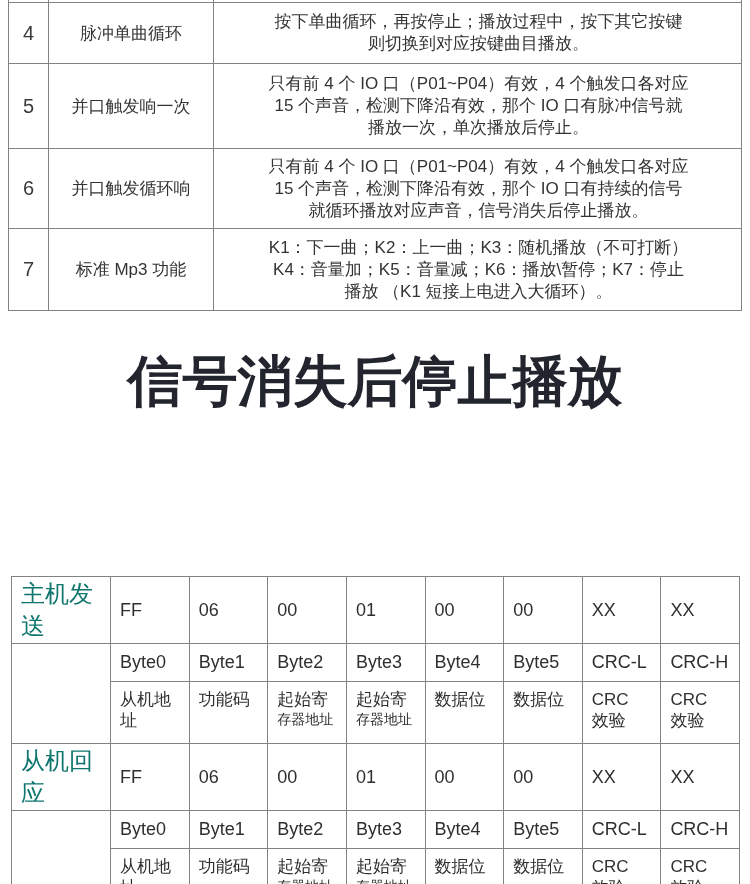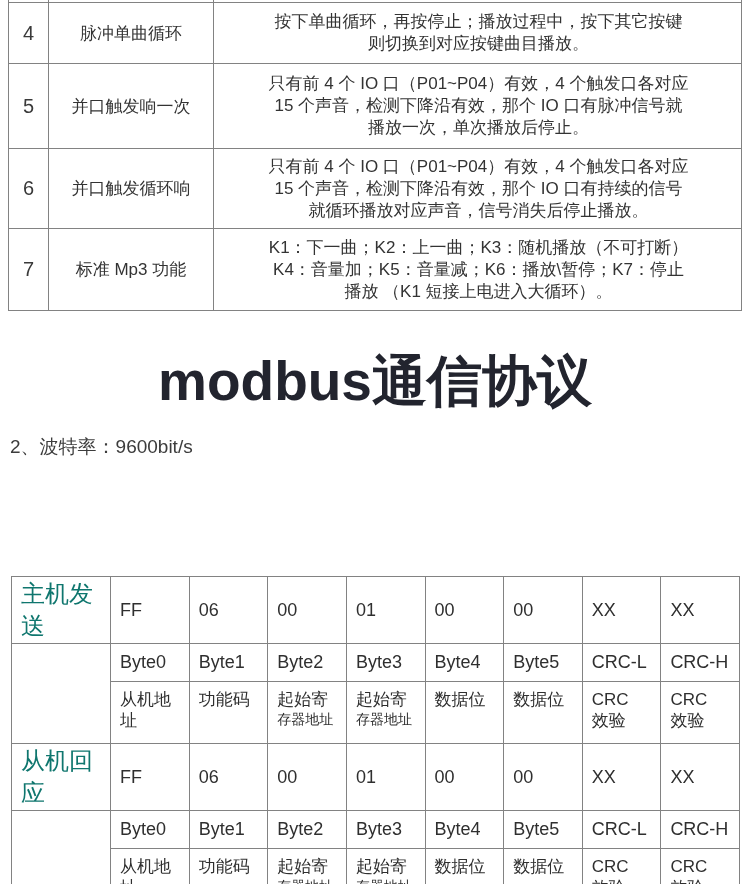--- a/index.html
+++ b/index.html
@@ -91,24 +91,23 @@
     <tr style="height:82px">
       <td class="num">7</td>
       <td class="name">标准 Mp3 功能</td>
       <td class="desc">K1：下一曲；K2：上一曲；K3：随机播放（不可打断）
 K4：音量加；K5：音量减；K6：播放\暂停；K7：停止
 播放 （K1 短接上电进入大循环）。</td>
     </tr>
   </tbody>
 </table>
 
-<h1 class="title">modbus通信协议</h1>
+<h1 class="title">信号消失后停止播放</h1>
 
 <div class="intro">
-  <div class="item">2、波特率：9600bit/s</div>
 </div>
 
 <div class="mtable">
   <table class="t2">
     <colgroup>
       <col style="width:99px">
       <col>
         <col>
         <col>
         <col>

